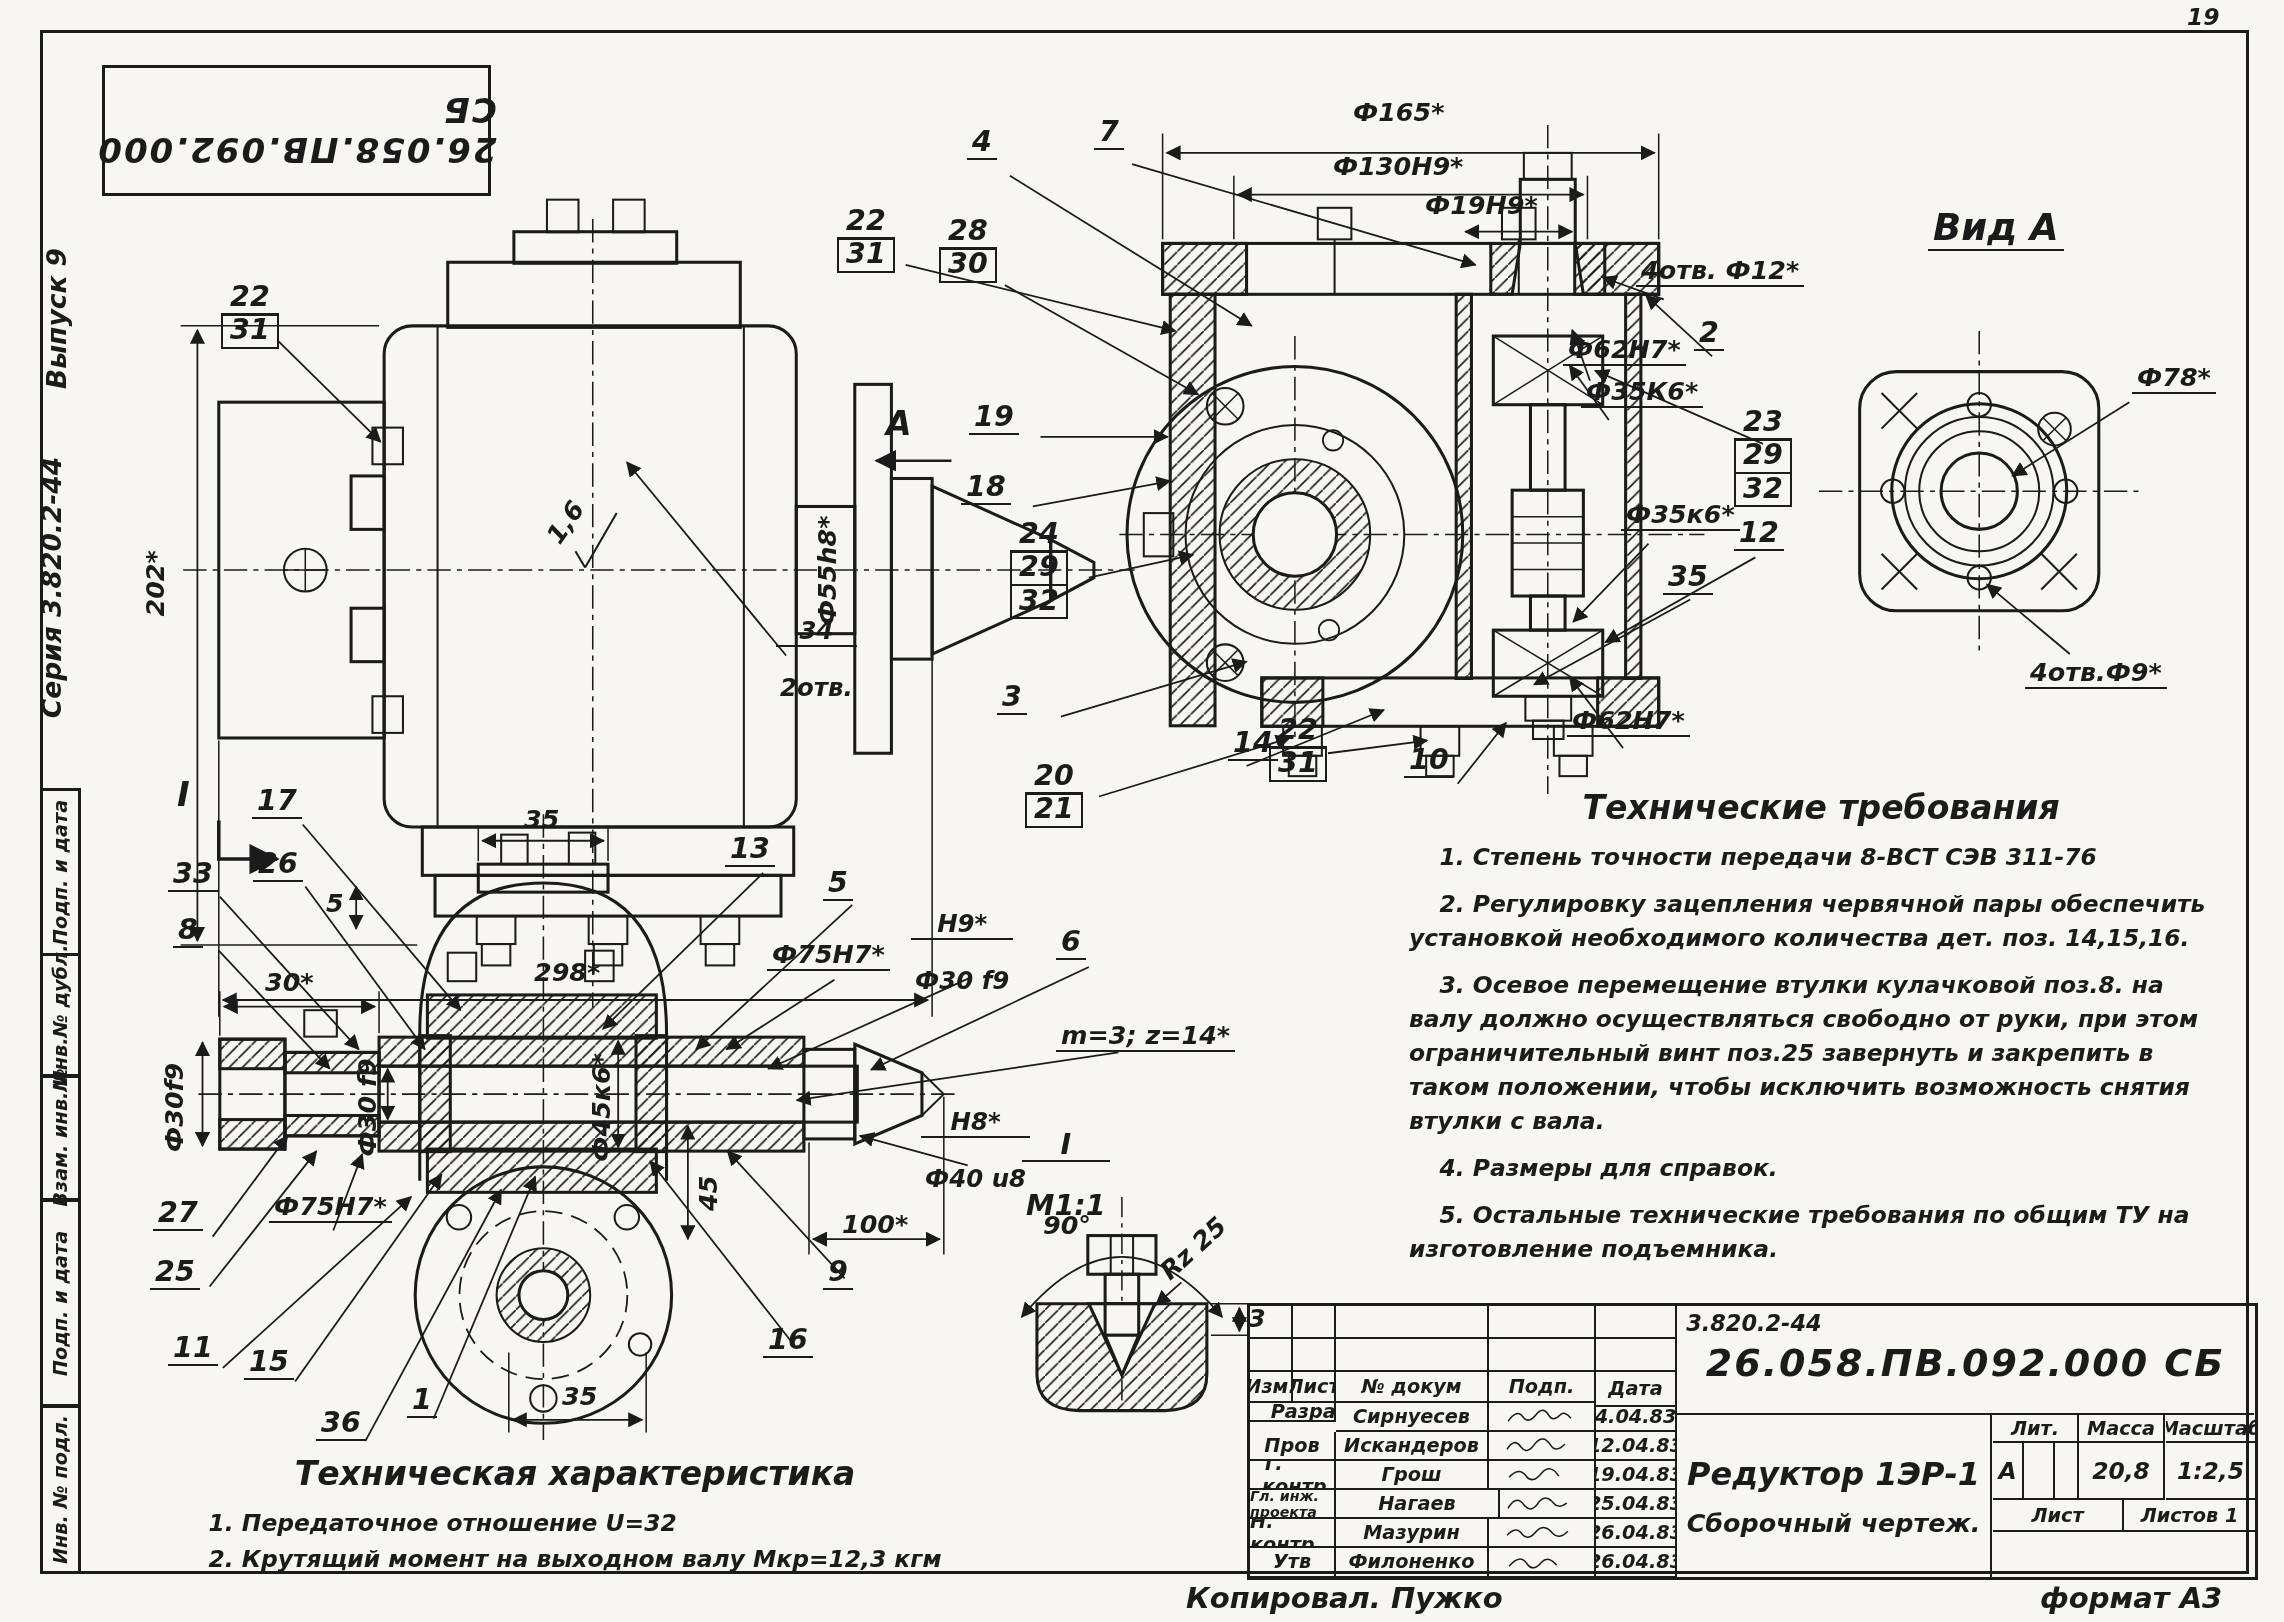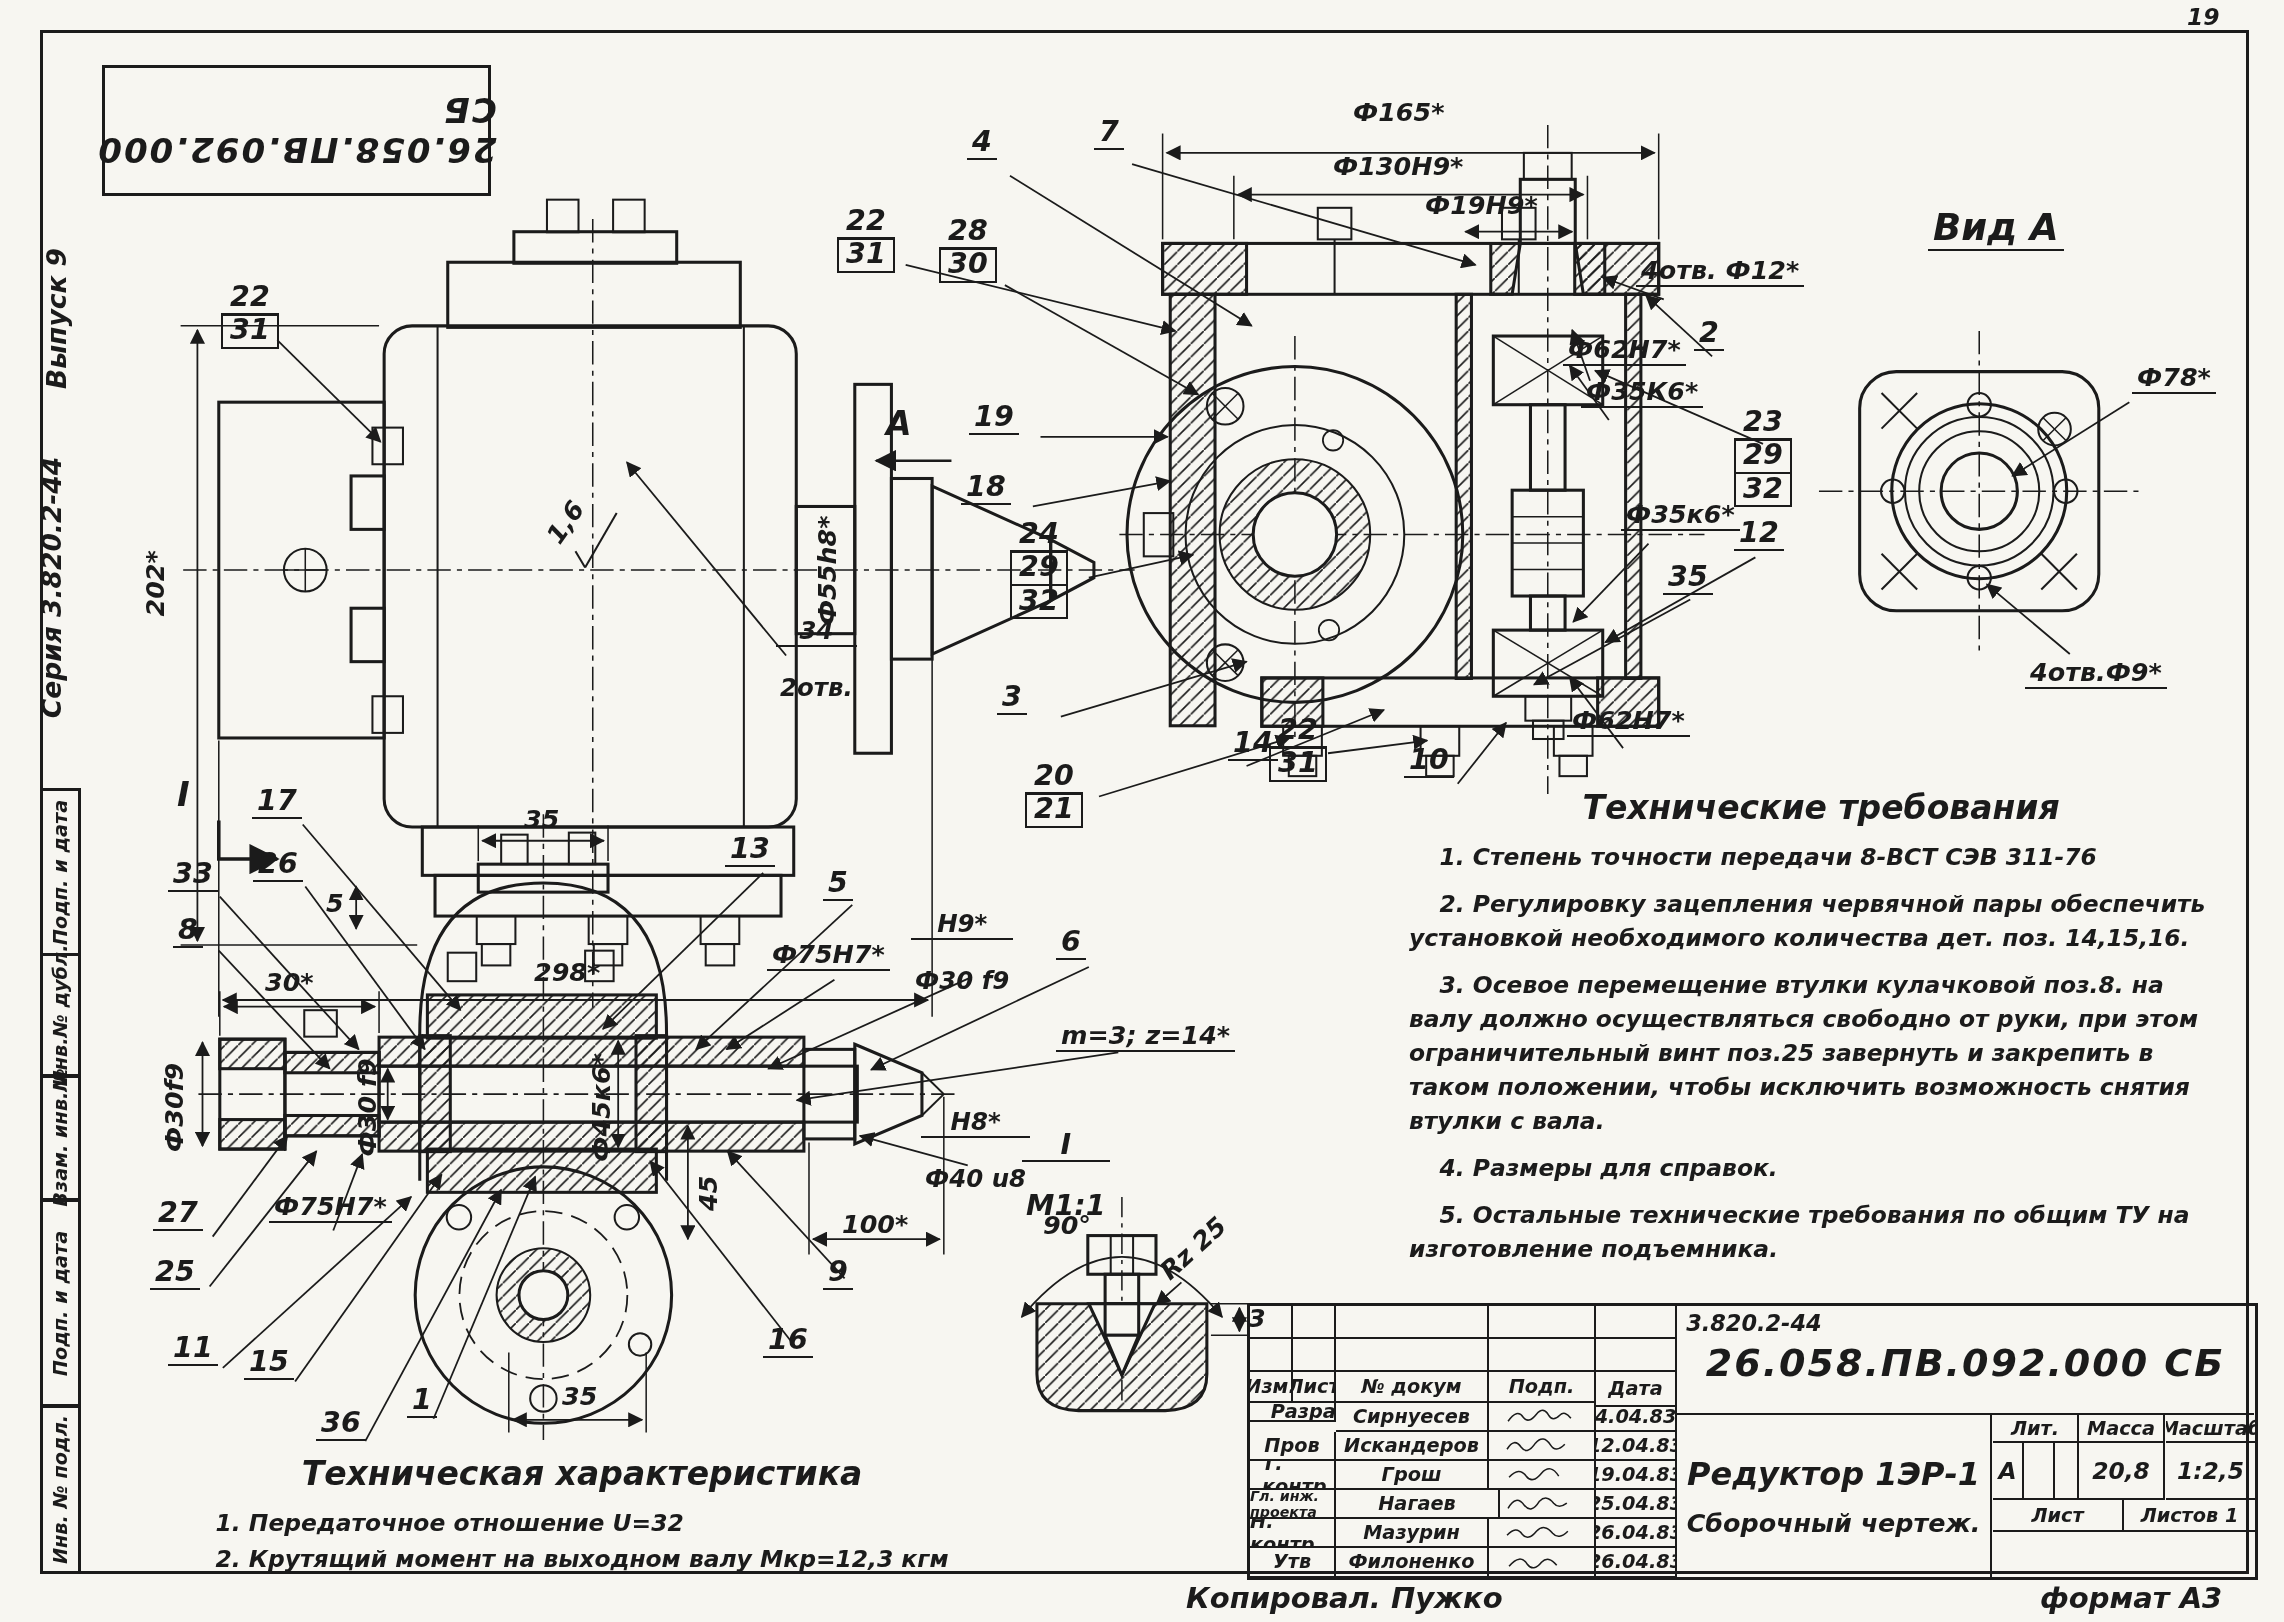--- a/index.html
+++ b/index.html
@@ -481,21 +481,21 @@
 
   <div class="txtblock" style="left:1409px;top:788px;width:824px;">
     <div class="bt">Технические требования</div>
     <p>1. Степень точности передачи 8-ВСТ СЭВ 311-76</p>
     <p>2. Регулировку зацепления червячной пары обеспечить установкой необходимого количества дет. поз. 14,15,16.</p>
     <p>3. Осевое перемещение втулки кулачковой поз.8. на валу должно осуществляться свободно от руки, при этом ограничительный винт поз.25 завернуть и закрепить в таком положении, чтобы исключить возможность снятия втулки с вала.</p>
     <p>4. Размеры для справок.</p>
     <p>5. Остальные технические требования по общим ТУ на изготовление подъемника.</p>
   </div>
 
-  <div class="txtblock" style="left:185px;top:1454px;width:794px;">
+  <div class="txtblock" style="left:178px;top:1454px;width:794px;">
     <div class="bt">Техническая характеристика</div>
     <p style="margin:2px 0;">1. Передаточное отношение  U=32</p>
     <p style="margin:2px 0;">2. Крутящий момент на выходном валу  Мкр=12,3 кгм</p>
   </div>
 
   <div class="tblock">
 
     <div class="cell" style="left:0;top:0;width:43px;height:33px;"></div>
     <div class="cell" style="left:43px;top:0;width:43px;height:33px;"></div>
     <div class="cell" style="left:86px;top:0;width:153px;height:33px;"></div>

